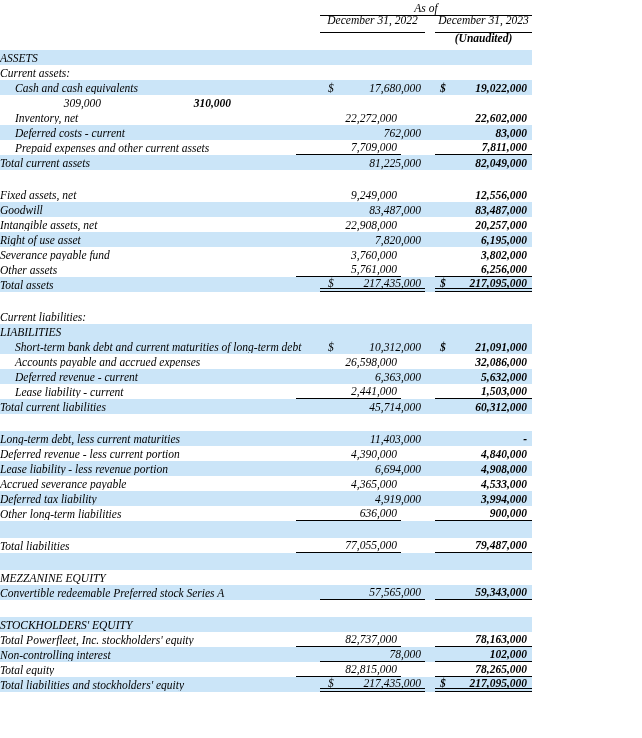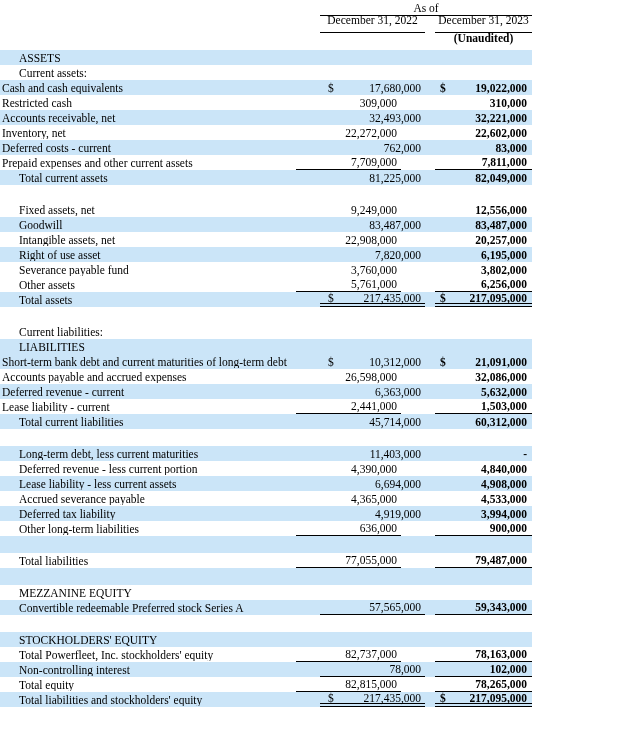--- a/index.html
+++ b/index.html
@@ -13,20 +13,21 @@
     font-size:11.5px;
     color:var(--ink);
     -webkit-font-smoothing:antialiased;
   }
   .sheet{
     position:relative;
     width:532px;
     height:738px;
     background:var(--paper);
     overflow:hidden;
+    font-style:italic;
   }
   
   .h-row{display:flex;align-items:flex-end;height:17px;}
   .h-row.first{height:16px;}
   .h-lbl{flex:1;}
   .h-asof{
     width:212px;text-align:center;
     border-bottom:1px solid var(--ink);
     padding-bottom:1px;
   }
@@ -41,23 +42,23 @@
   .h-unaud{font-weight:bold;}
   
   #rows .row{
     display:flex;align-items:center;height:15px;
     white-space:nowrap;
   }
   #rows .row.spacer{height:17px;}
   .bg-blue{background:var(--stripe);}
   .bg-white{background:transparent;gap:12px;}
   .lbl{
-    flex:1;overflow:hidden;padding-left:19px;
-  }
-  .lbl.ind1{padding-left:2px;}
+    flex:1;overflow:hidden;padding-left:0;
+  }
+  .lbl.ind1{padding-left:15px;}
   .lbl.ind2{}
   .val{
     display:flex;justify-content:space-between;align-items:center;
     height:100%;box-sizing:border-box;
   }
   .val.c1{width:105px;padding:0 4px 0 8px;}
   .val.c2{width:97px;padding:0 5px;font-weight:bold;}
   .colgap{width:10px;height:100%;}
   .u-single .val{border-bottom:1px solid var(--ink);}
   .u-double .val{border-bottom:4px double var(--ink);}
@@ -118,41 +119,28 @@
           <span class="dollar">$</span>
           <span class="num">17,680,000</span>
         </div>
         <div class="colgap"></div>
         <div class="val c2">
           <span class="dollar">$</span>
           <span class="num">19,022,000</span>
         </div>
       </div>
       <div class="row bg-white u-none">
-        <div class="lbl ind1">Restricted cash</div>
         <div class="val c1">
           <span class="dollar"></span>
           <span class="num">309,000</span>
         </div>
         <div class="colgap"></div>
         <div class="val c2">
           <span class="dollar"></span>
           <span class="num">310,000</span>
-        </div>
-      </div>
-      <div class="row bg-blue u-none">
-        <div class="lbl ind1">Accounts receivable, net</div>
-        <div class="val c1">
-          <span class="dollar"></span>
-          <span class="num">32,493,000</span>
-        </div>
-        <div class="colgap"></div>
-        <div class="val c2">
-          <span class="dollar"></span>
-          <span class="num">32,221,000</span>
         </div>
       </div>
       <div class="row bg-white u-none">
         <div class="lbl ind1">Inventory, net</div>
         <div class="val c1">
           <span class="dollar"></span>
           <span class="num">22,272,000</span>
         </div>
         <div class="colgap"></div>
         <div class="val c2">
@@ -385,21 +373,21 @@
           <span class="dollar"></span>
           <span class="num">4,390,000</span>
         </div>
         <div class="colgap"></div>
         <div class="val c2">
           <span class="dollar"></span>
           <span class="num">4,840,000</span>
         </div>
       </div>
       <div class="row bg-blue u-none">
-        <div class="lbl ind0">Lease liability - less current assets</div>
+        <div class="lbl ind0">Lease liability - less revenue portion</div>
         <div class="val c1">
           <span class="dollar"></span>
           <span class="num">6,694,000</span>
         </div>
         <div class="colgap"></div>
         <div class="val c2">
           <span class="dollar"></span>
           <span class="num">4,908,000</span>
         </div>
       </div>

